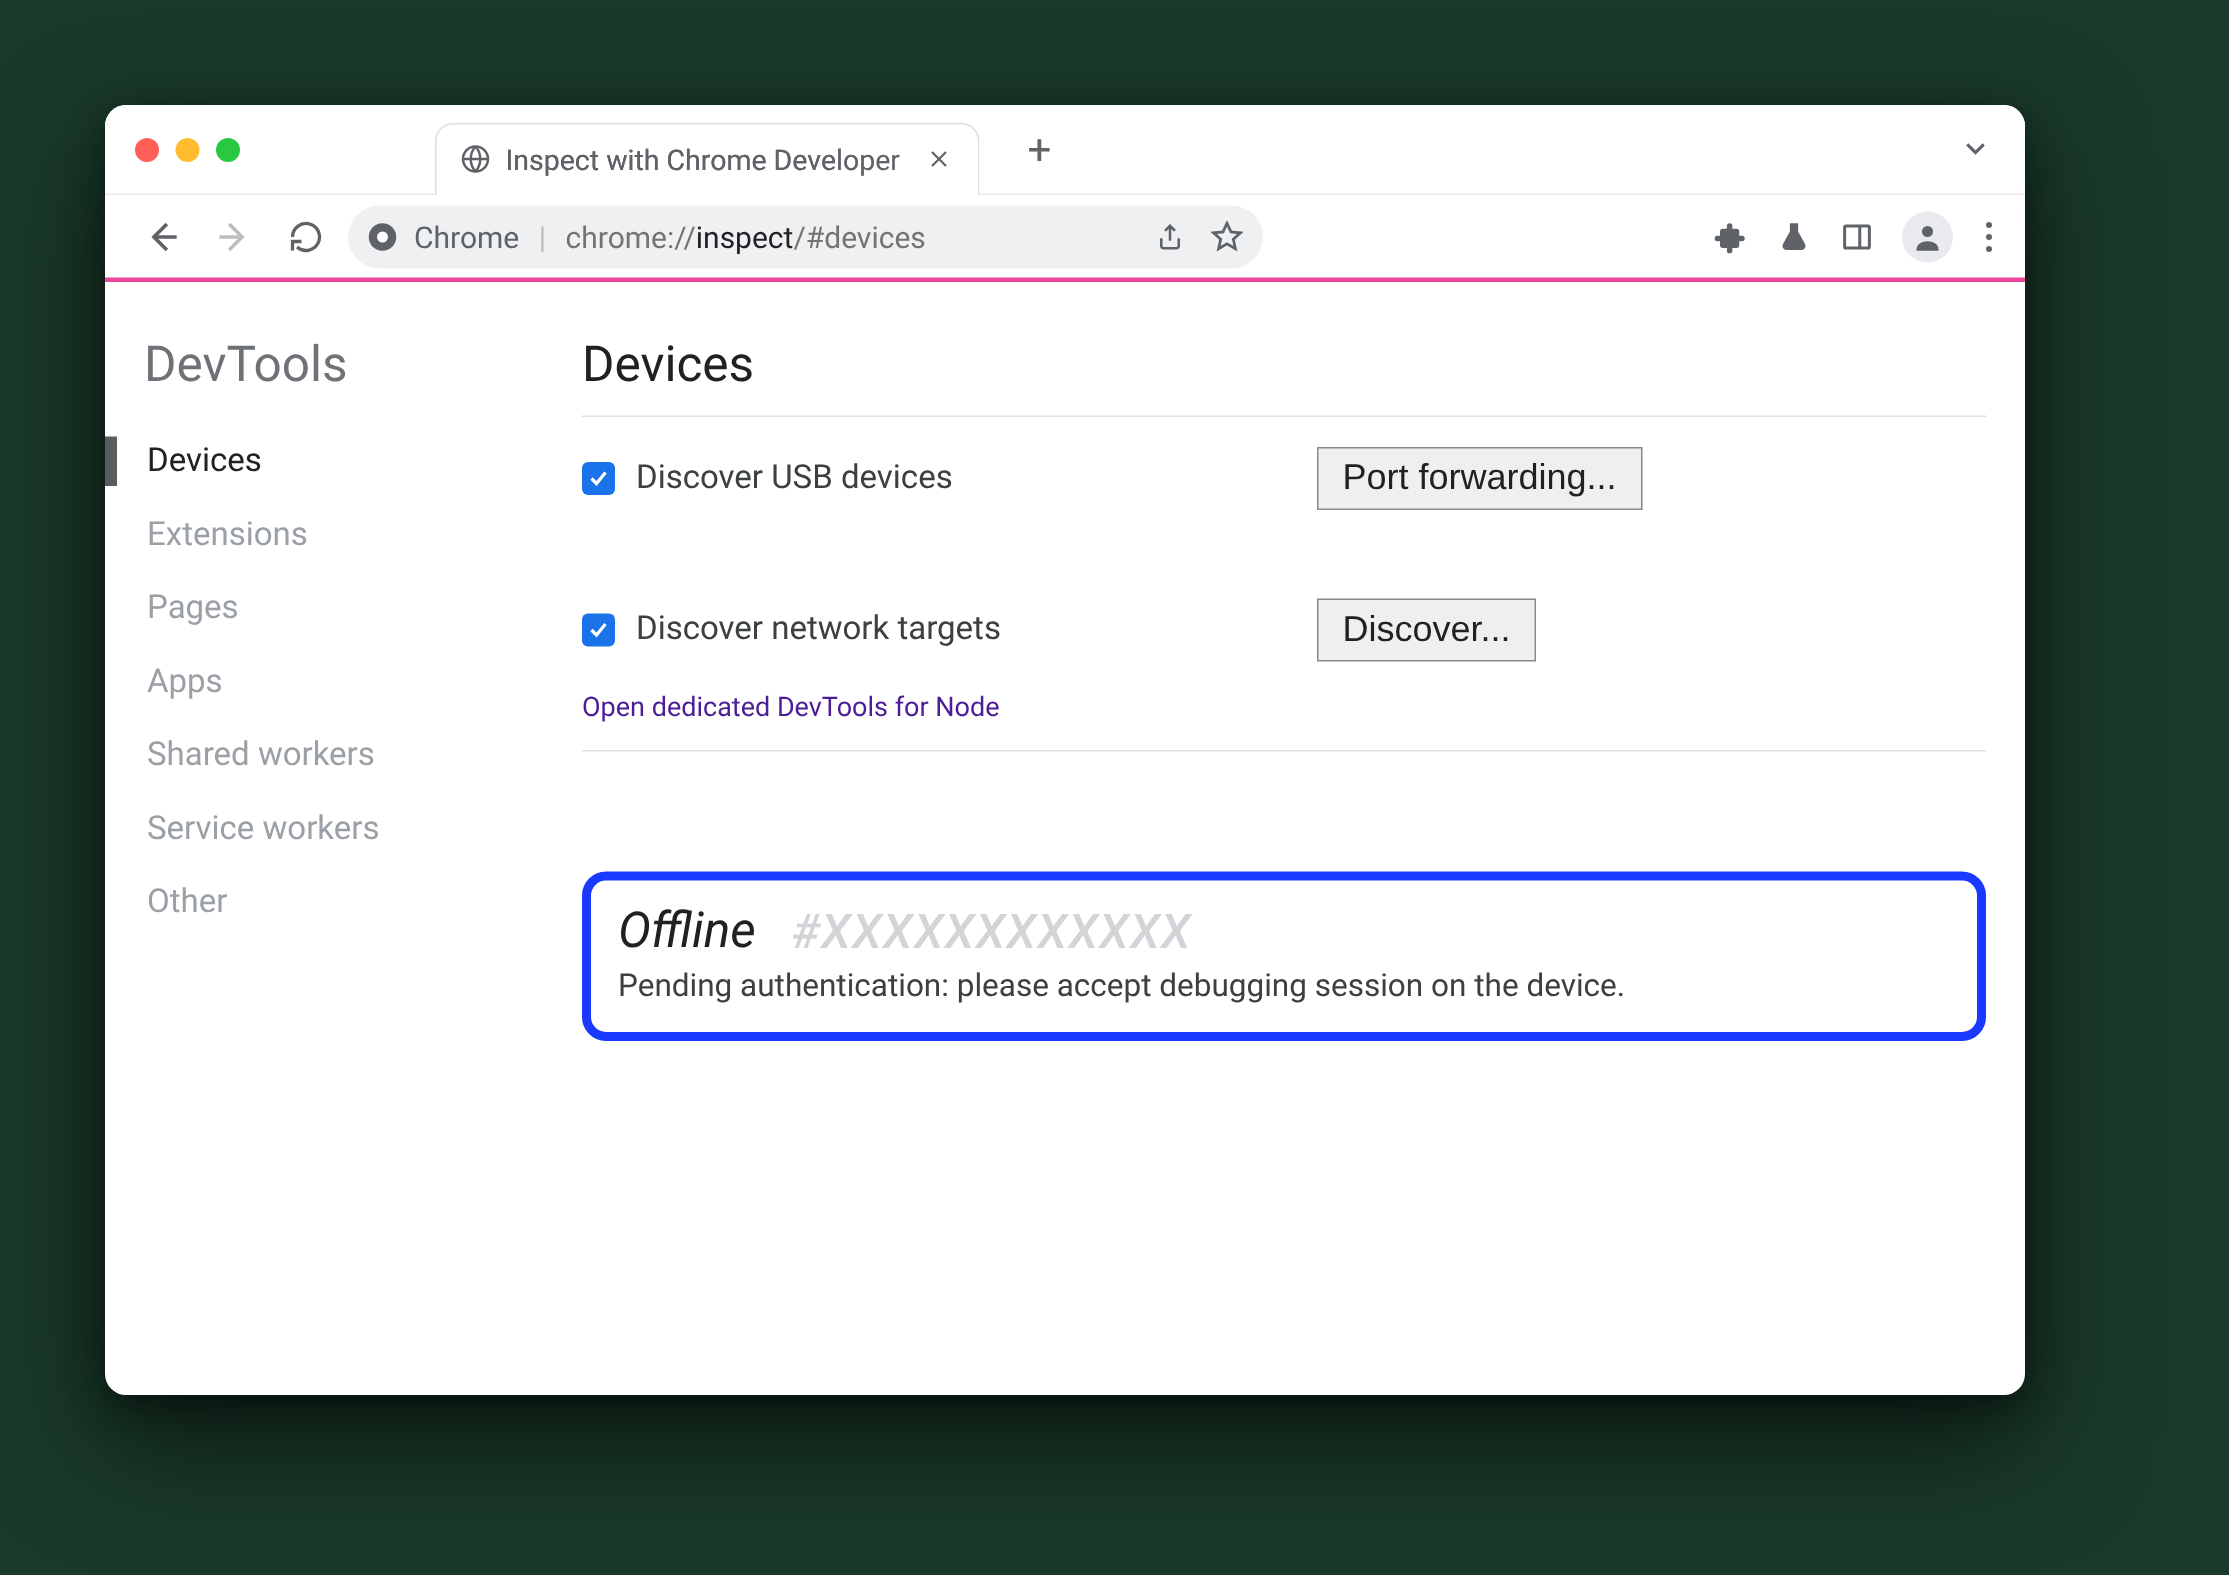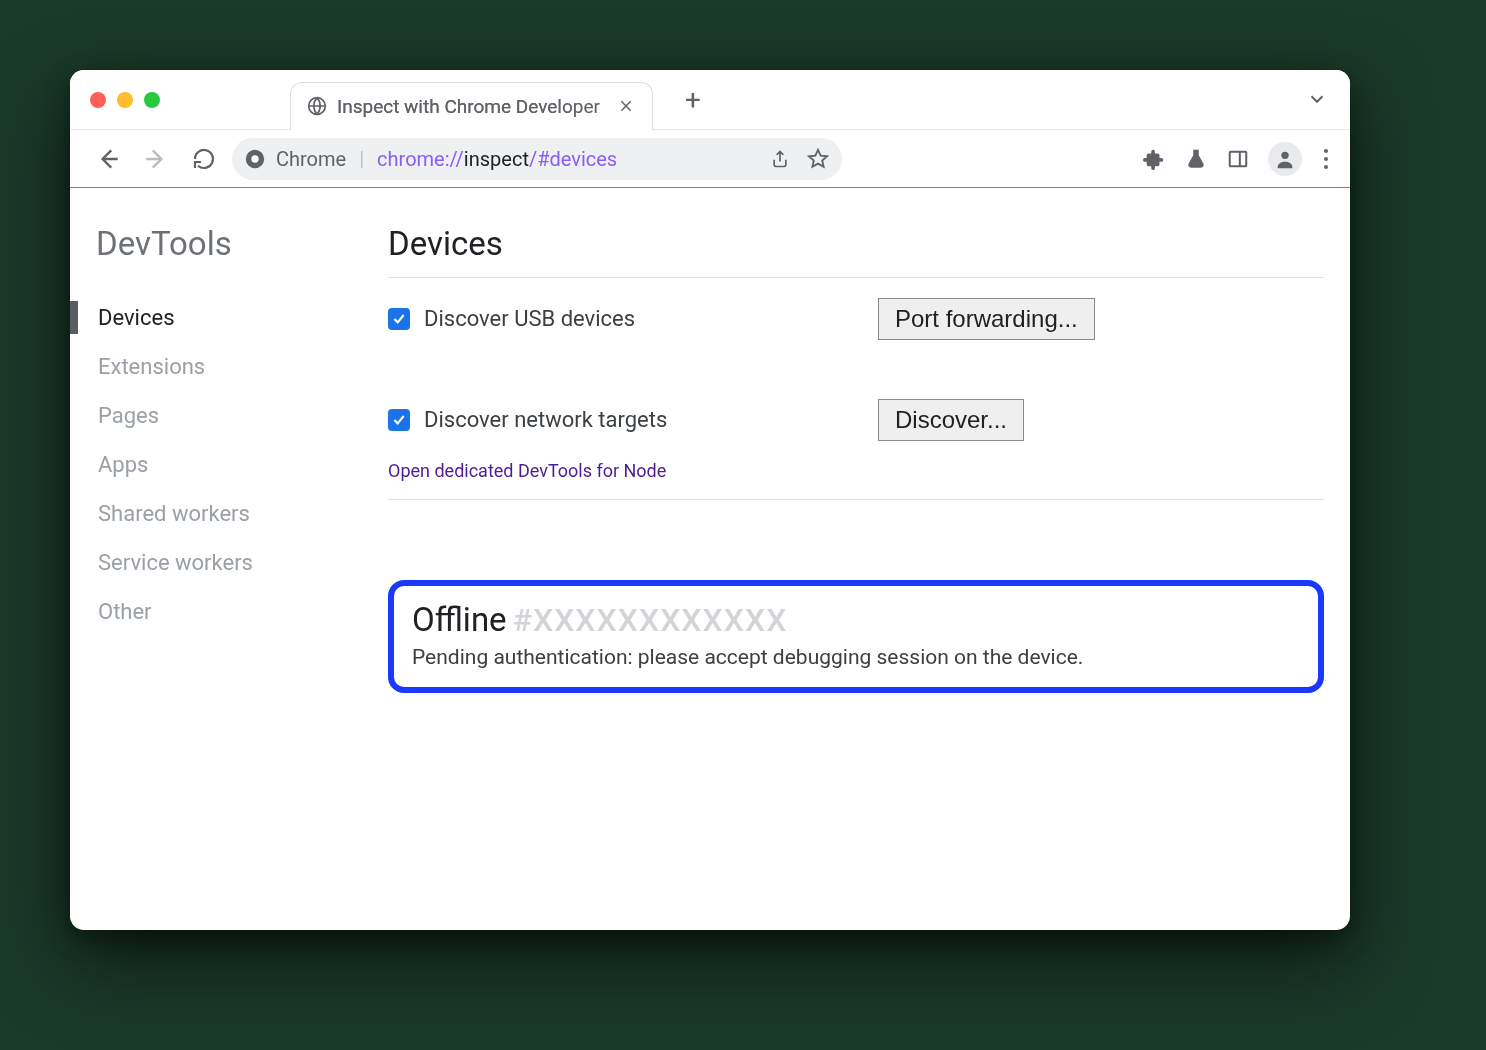--- a/index.html
+++ b/index.html
@@ -88,21 +88,21 @@
     .chevron-down {
       width: 24px; height: 24px; color: #5f6368; cursor: pointer;
     }
     .toolbar {
       height: 58px;
       background: #fff;
       display: flex;
       align-items: center;
       gap: 8px;
       padding: 0 18px;
-      border-bottom: 1px solid #ec4899;
+      border-bottom: 3px solid #ec4899;
     }
     .nav-btn {
       width: 40px; height: 40px; display: inline-flex; align-items: center; justify-content: center;
       color: #5f6368; cursor: pointer; border-radius: 50%;
     }
     .nav-btn.disabled { color: #bdbdbd; }
     .omnibox {
       flex: 0 0 auto;
       width: 610px;
       height: 42px;
@@ -114,21 +114,21 @@
       gap: 10px;
       font-size: 20px;
       color: #5f6368;
     }
     .chrome-icon {
       width: 22px; height: 22px;
     }
     .omni-label { color: #5f6368; }
     .omni-divider { color: #bdbdbd; margin: 0 3px; }
     .omni-url { color: #202124; }
-    .omni-url .dim { color: #8b5cf6; }
+    .omni-url .dim { color: #737373; }
     .omni-right {
       margin-left: auto;
       display: flex;
       align-items: center;
       gap: 14px;
     }
     .toolbar-icons {
       display: flex; align-items: center; gap: 18px;
       margin-left: auto;
     }
@@ -153,21 +153,21 @@
       position: relative;
     }
     .sidebar {
       width: 270px;
       padding-left: 20px;
     }
     .sidebar-title {
       font-size: 33px;
       color: #6e7277;
       font-weight: 400;
-      margin-bottom: 30px;
+      margin-bottom: 20px;
       padding-left: 6px;
     }
     .sidebar-item {
       font-size: 22px;
       color: #9aa0a6;
       padding: 12px 8px;
       cursor: pointer;
     }
     .sidebar-item.active {
       color: #202124;
@@ -223,21 +223,21 @@
       margin-bottom: 18px;
     }
     .hr2 { border: none; border-top: 1px solid #e0e0e0; margin: 0 0 80px 0; }
     .highlight-box {
       border: 6px solid #1a39ff;
       border-radius: 16px;
       padding: 14px 18px 18px 18px;
       max-width: 950px;
     }
     .offline-line {
-      display: flex; align-items: center; gap: 6px;
+      display: flex; align-items: center; gap: 24px; font-style: italic;
     }
     .offline-title { font-size: 33px; color: #202124; font-weight: 400; }
     .offline-hash { font-size: 32px; color: #d2d4d7; font-weight: 500; letter-spacing: 1px; }
     .offline-msg { font-size: 21px; color: #3c4043; margin-top: 6px; }
   </style>
 </head>
 <body>
 
 <div class="browser-window">
 

